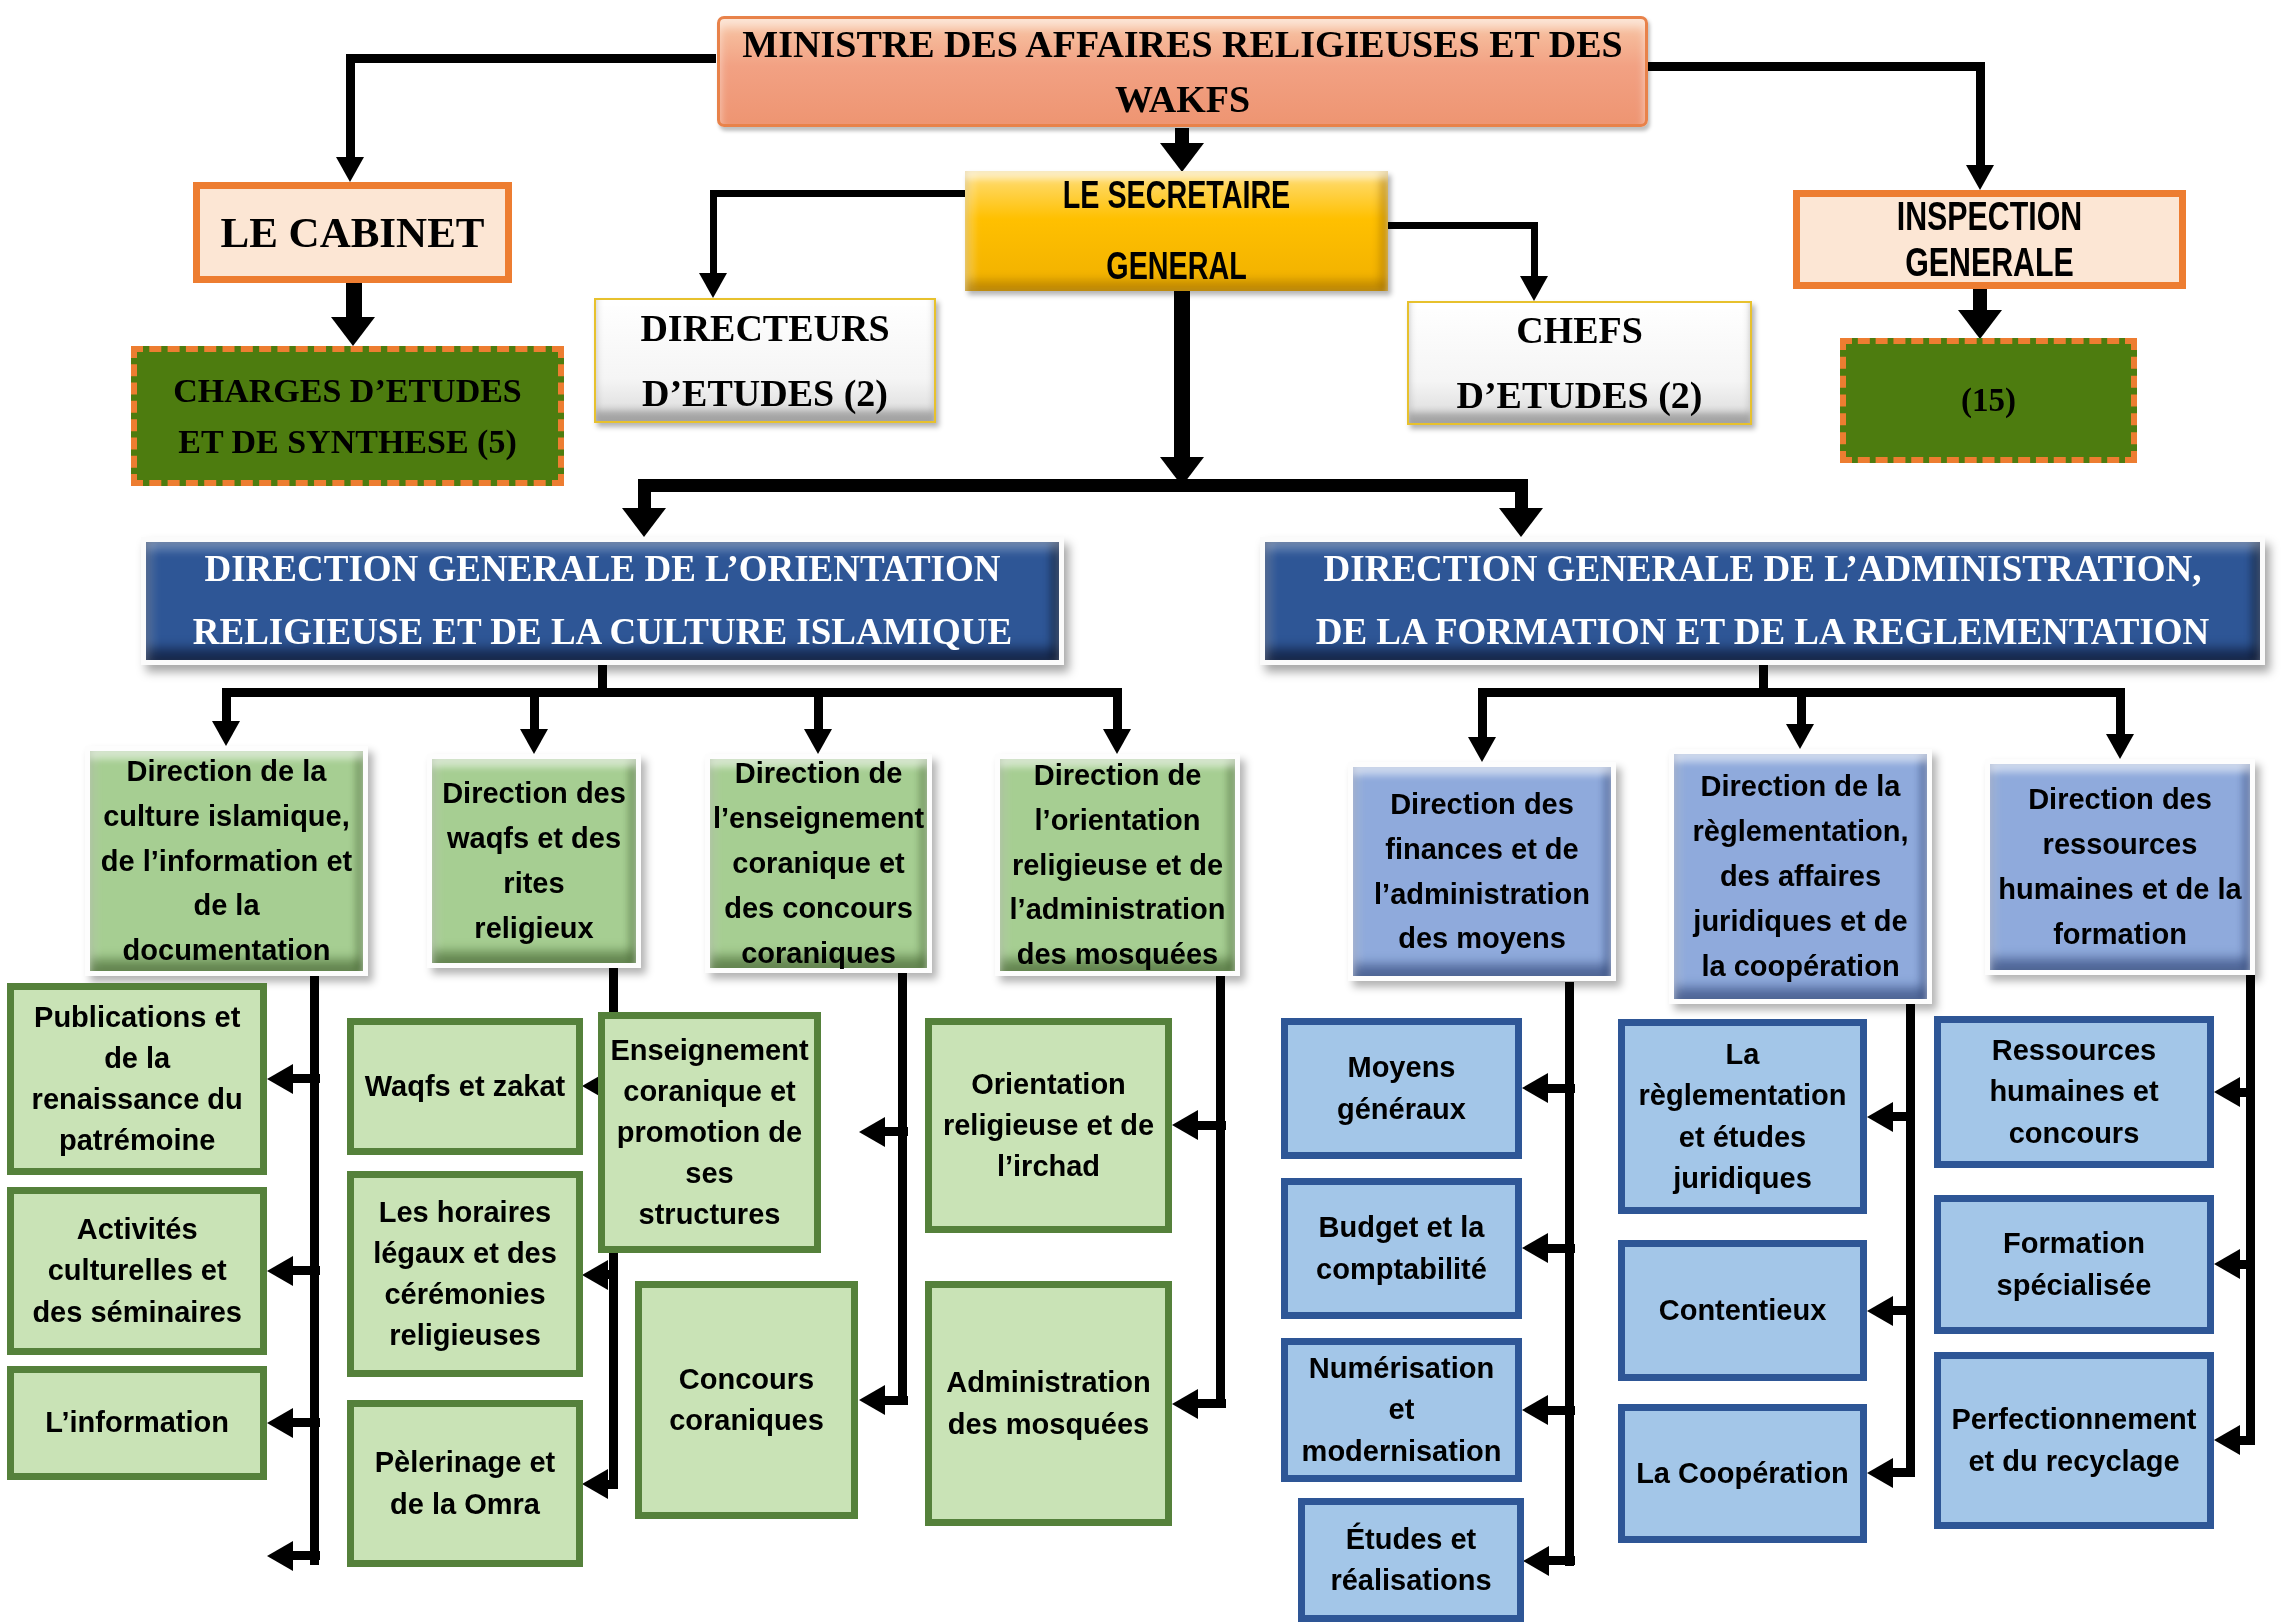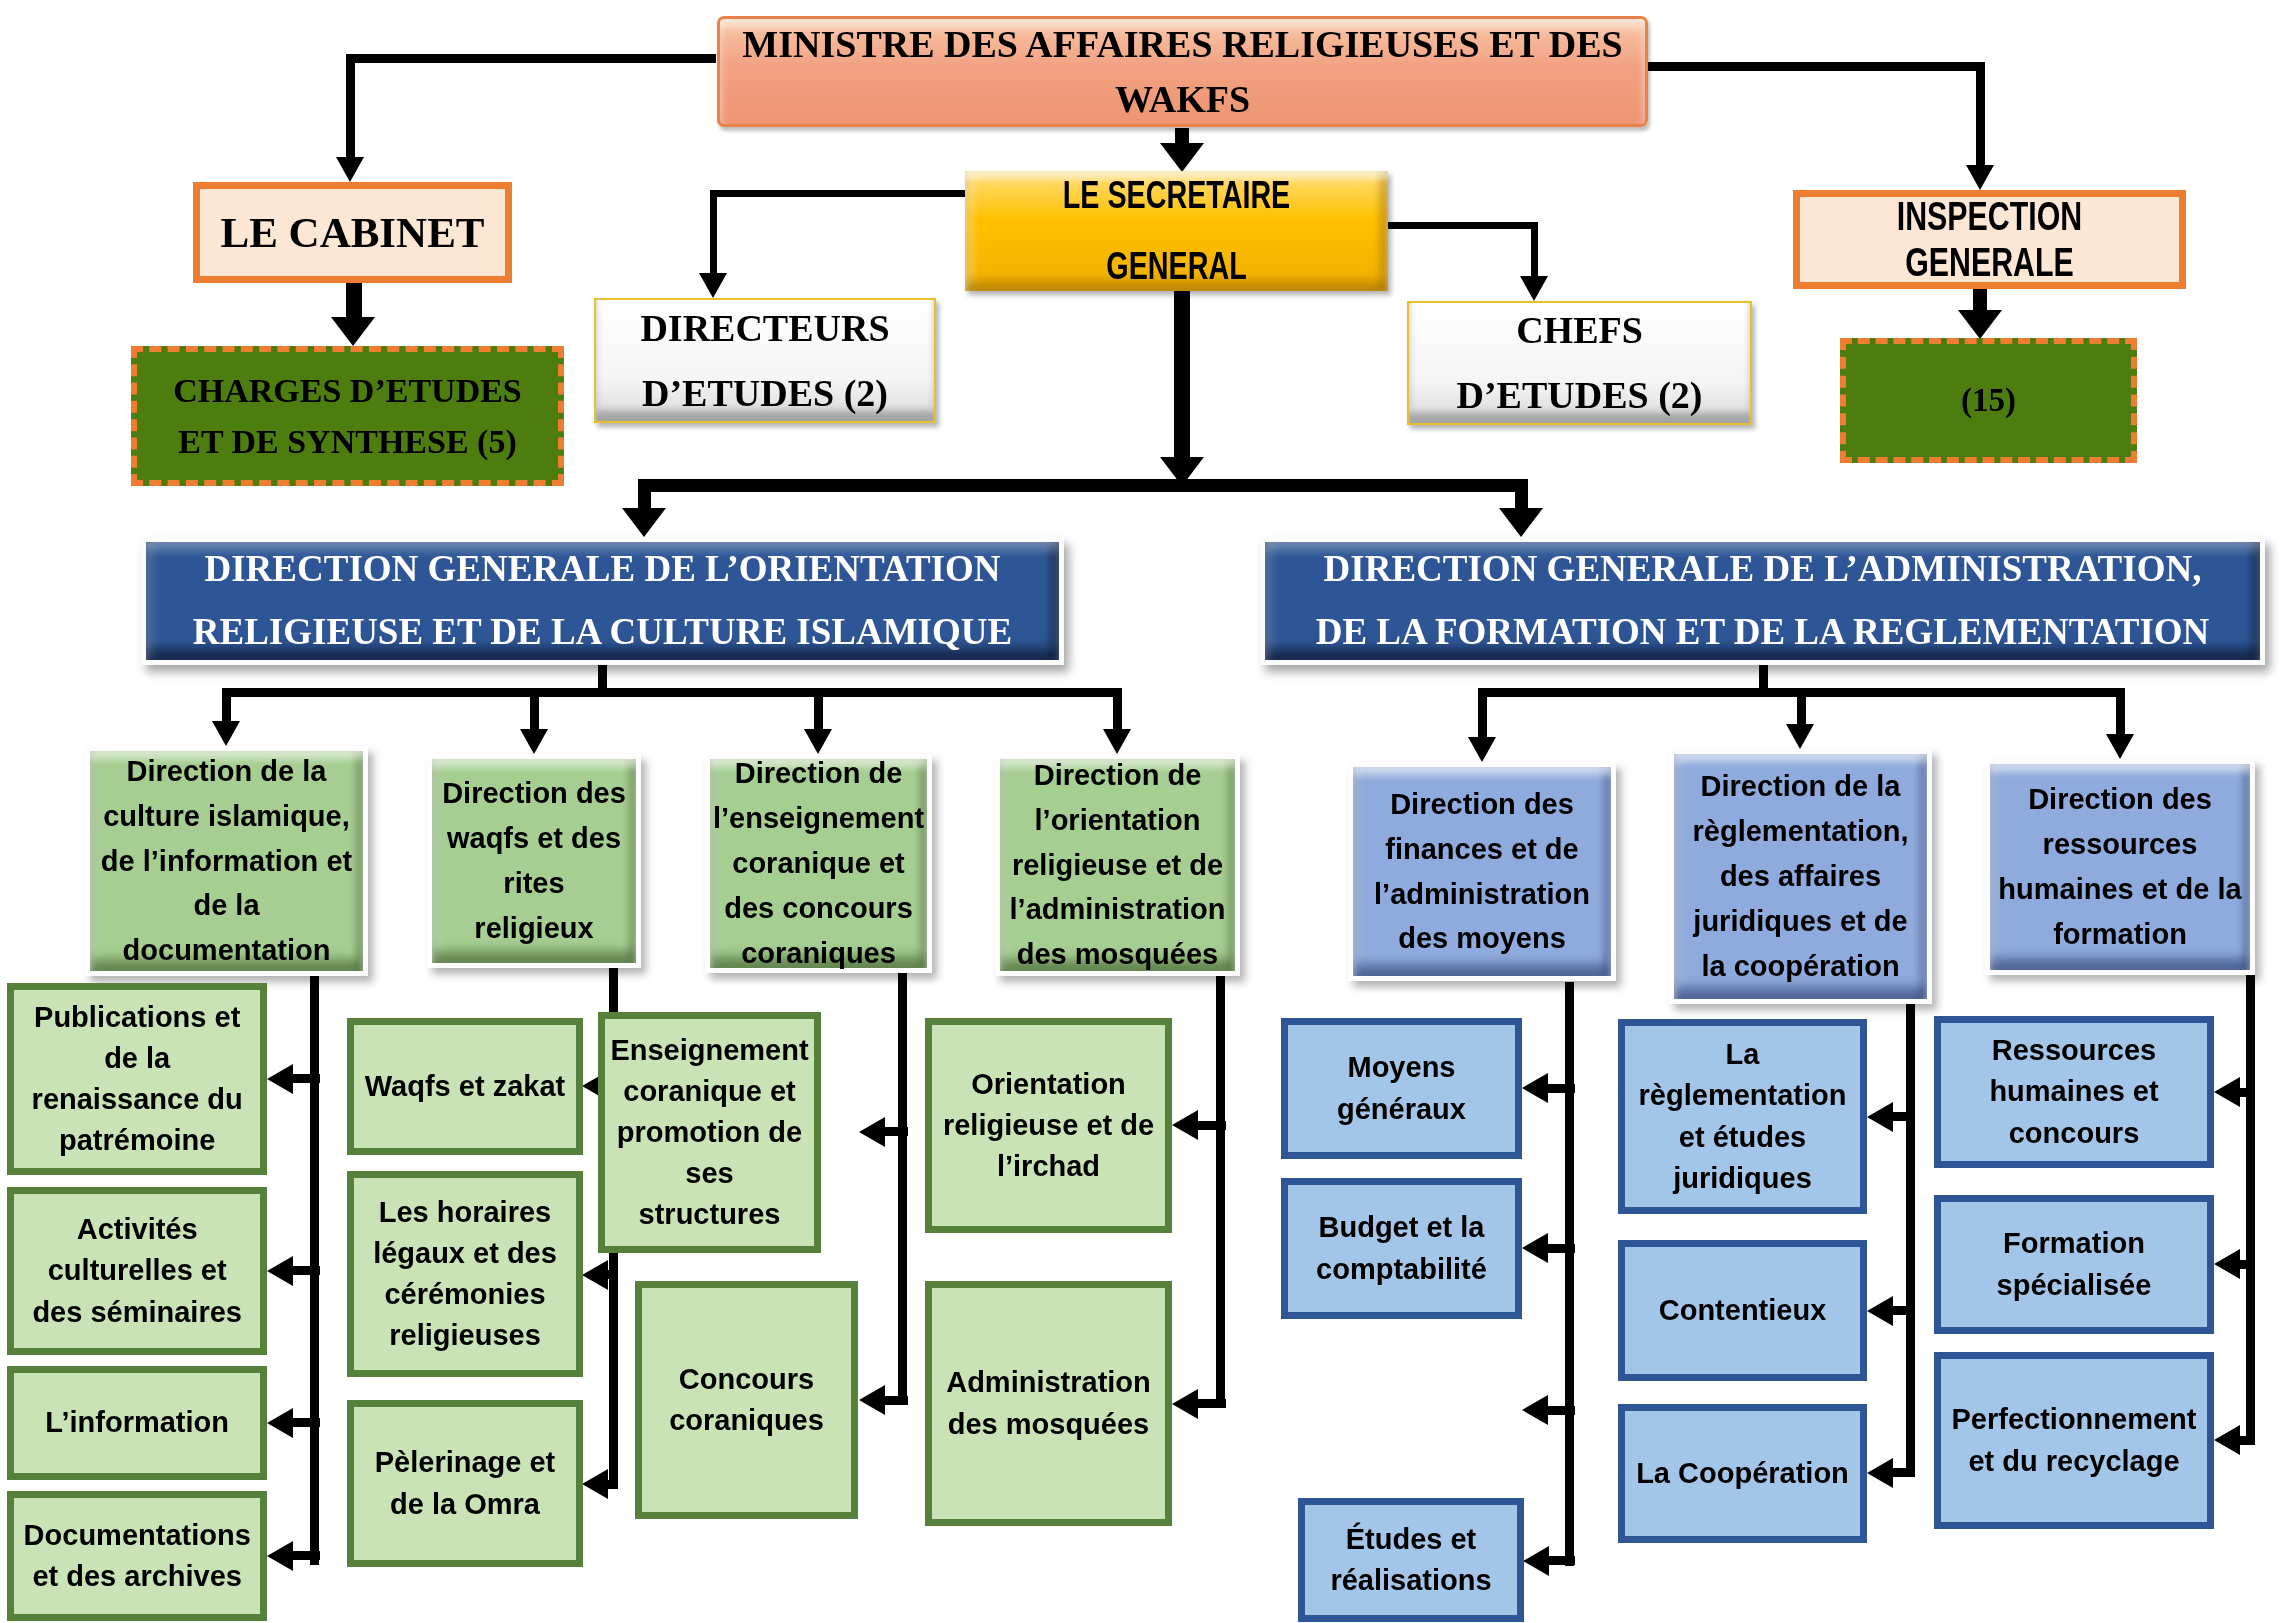--- a/index.html
+++ b/index.html
@@ -238,23 +238,20 @@
 
   <div class="box greensub sans" style="left:7.2px;top:983px;width:260px;height:192px;font-size:29px;line-height:1.42;padding:0 9.2px;">
       <span>Publications et de la renaissance du patrémoine</span>
     </div>
   <div class="box greensub sans" style="left:7.2px;top:1187px;width:260px;height:168px;font-size:29px;line-height:1.42;padding:0 9.2px;">
       <span>Activités culturelles et des séminaires</span>
     </div>
   <div class="box greensub sans" style="left:7.2px;top:1366px;width:260px;height:114px;font-size:29px;line-height:1.42;padding:0 19px;">
       <span>L’information</span>
     </div>
-  <div class="box greensub sans" style="left:7.2px;top:1491px;width:260px;height:130px;font-size:29px;line-height:1.42;padding:0 9.2px;">
-      <span>Documentations et  des archives</span>
-    </div>
 
   <div class="box greensub sans" style="left:347px;top:1018px;width:236px;height:137px;font-size:29px;line-height:1.42;padding:0 9.2px;">
       <span>Waqfs et zakat</span>
     </div>
   <div class="box greensub sans" style="left:347px;top:1171px;width:236px;height:206px;font-size:29px;line-height:1.42;padding:0 9.2px;">
       <span>Les horaires légaux  et des cérémonies religieuses</span>
     </div>
   <div class="box greensub sans" style="left:347px;top:1400px;width:236px;height:167px;font-size:29px;line-height:1.42;padding:0 9.2px;">
       <span>Pèlerinage et de la Omra</span>
     </div>
@@ -272,20 +269,23 @@
   <div class="box greensub sans" style="left:925px;top:1281px;width:247px;height:245px;font-size:29px;line-height:1.42;padding:0 9.2px;">
       <span>Administration des mosquées</span>
     </div>
 
   <div class="box bluesub sans" style="left:1281px;top:1018px;width:241px;height:141px;font-size:29px;line-height:1.42;padding:0 9.2px;">
       <span>Moyens généraux</span>
     </div>
   <div class="box bluesub sans" style="left:1281px;top:1178px;width:241px;height:141px;font-size:29px;line-height:1.42;padding:0 9.2px;">
       <span>Budget et la comptabilité</span>
     </div>
+  <div class="box bluesub sans" style="left:1281px;top:1338px;width:241px;height:144px;font-size:29px;line-height:1.42;padding:0 9.2px;">
+      <span>Numérisation et modernisation</span>
+    </div>
   <div class="box bluesub sans" style="left:1298px;top:1498px;width:226px;height:124px;font-size:29px;line-height:1.42;padding:0 9.2px;">
       <span>Études et réalisations</span>
     </div>
 
   <div class="box bluesub sans" style="left:1618px;top:1019px;width:249px;height:195px;font-size:29px;line-height:1.42;padding:0 9.2px;">
       <span>La règlementation et études juridiques</span>
     </div>
   <div class="box bluesub sans" style="left:1618px;top:1240px;width:249px;height:141px;font-size:29px;line-height:1.42;padding:0 9.2px;">
       <span>Contentieux</span>
     </div>

